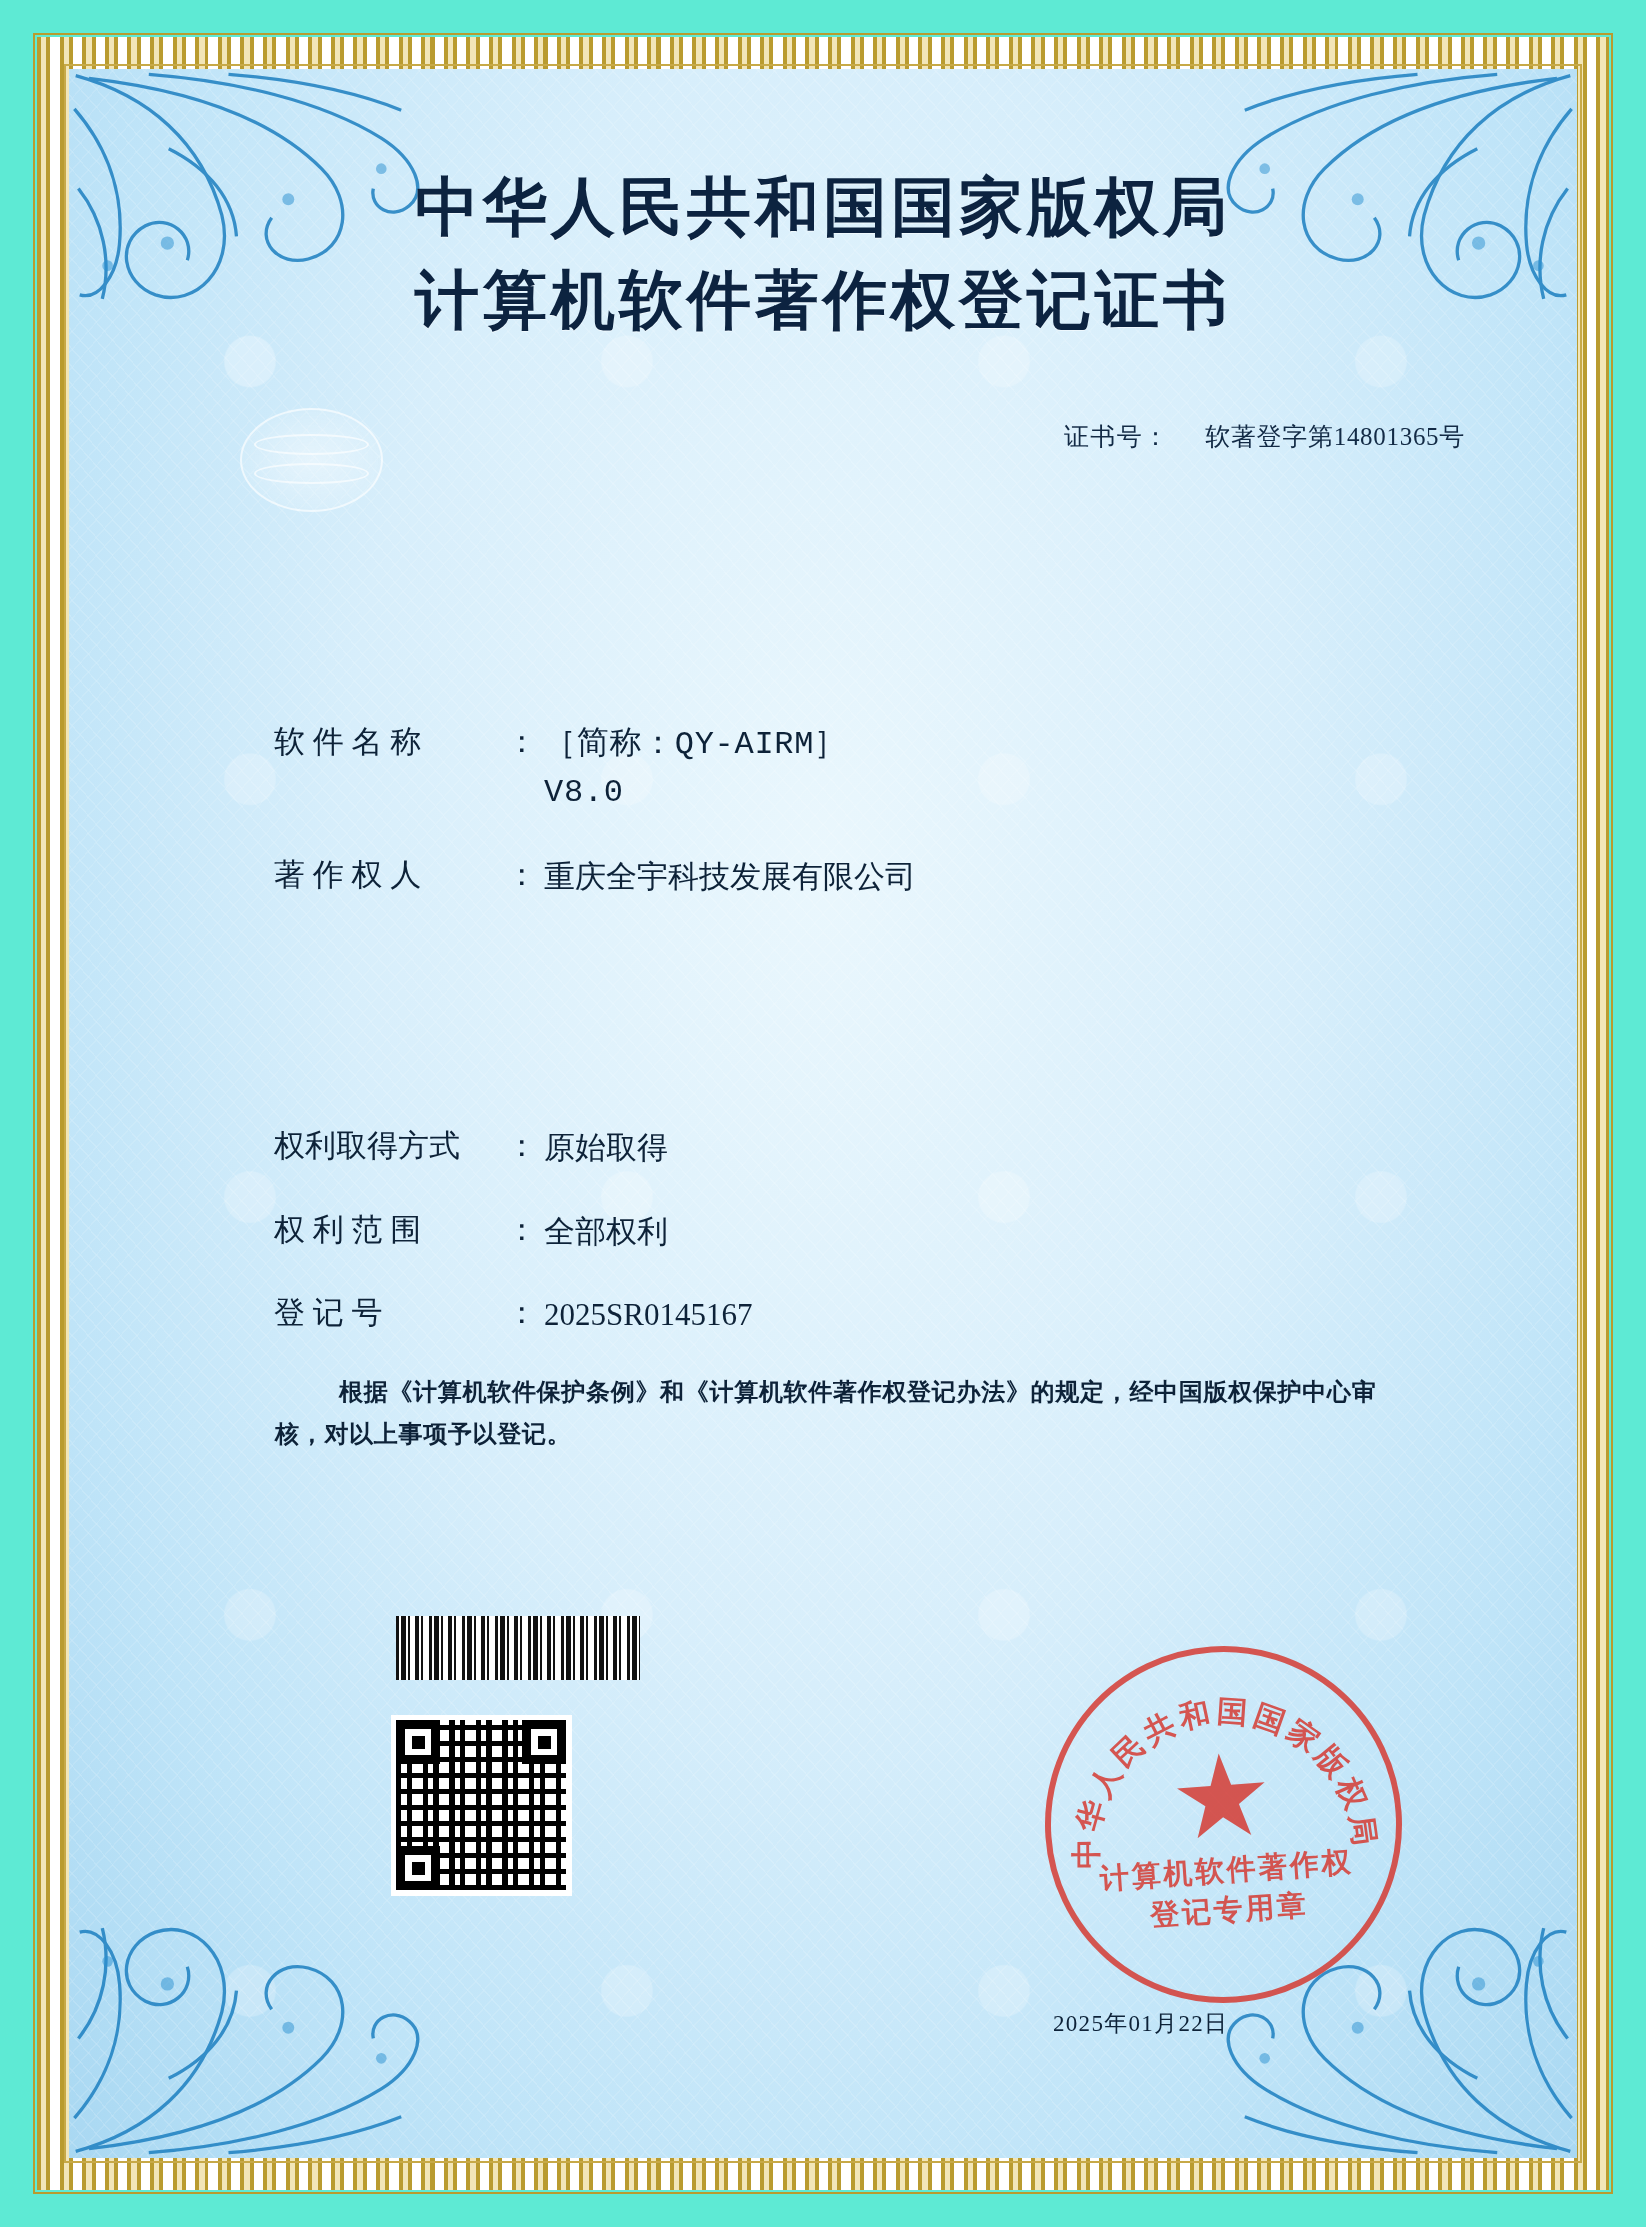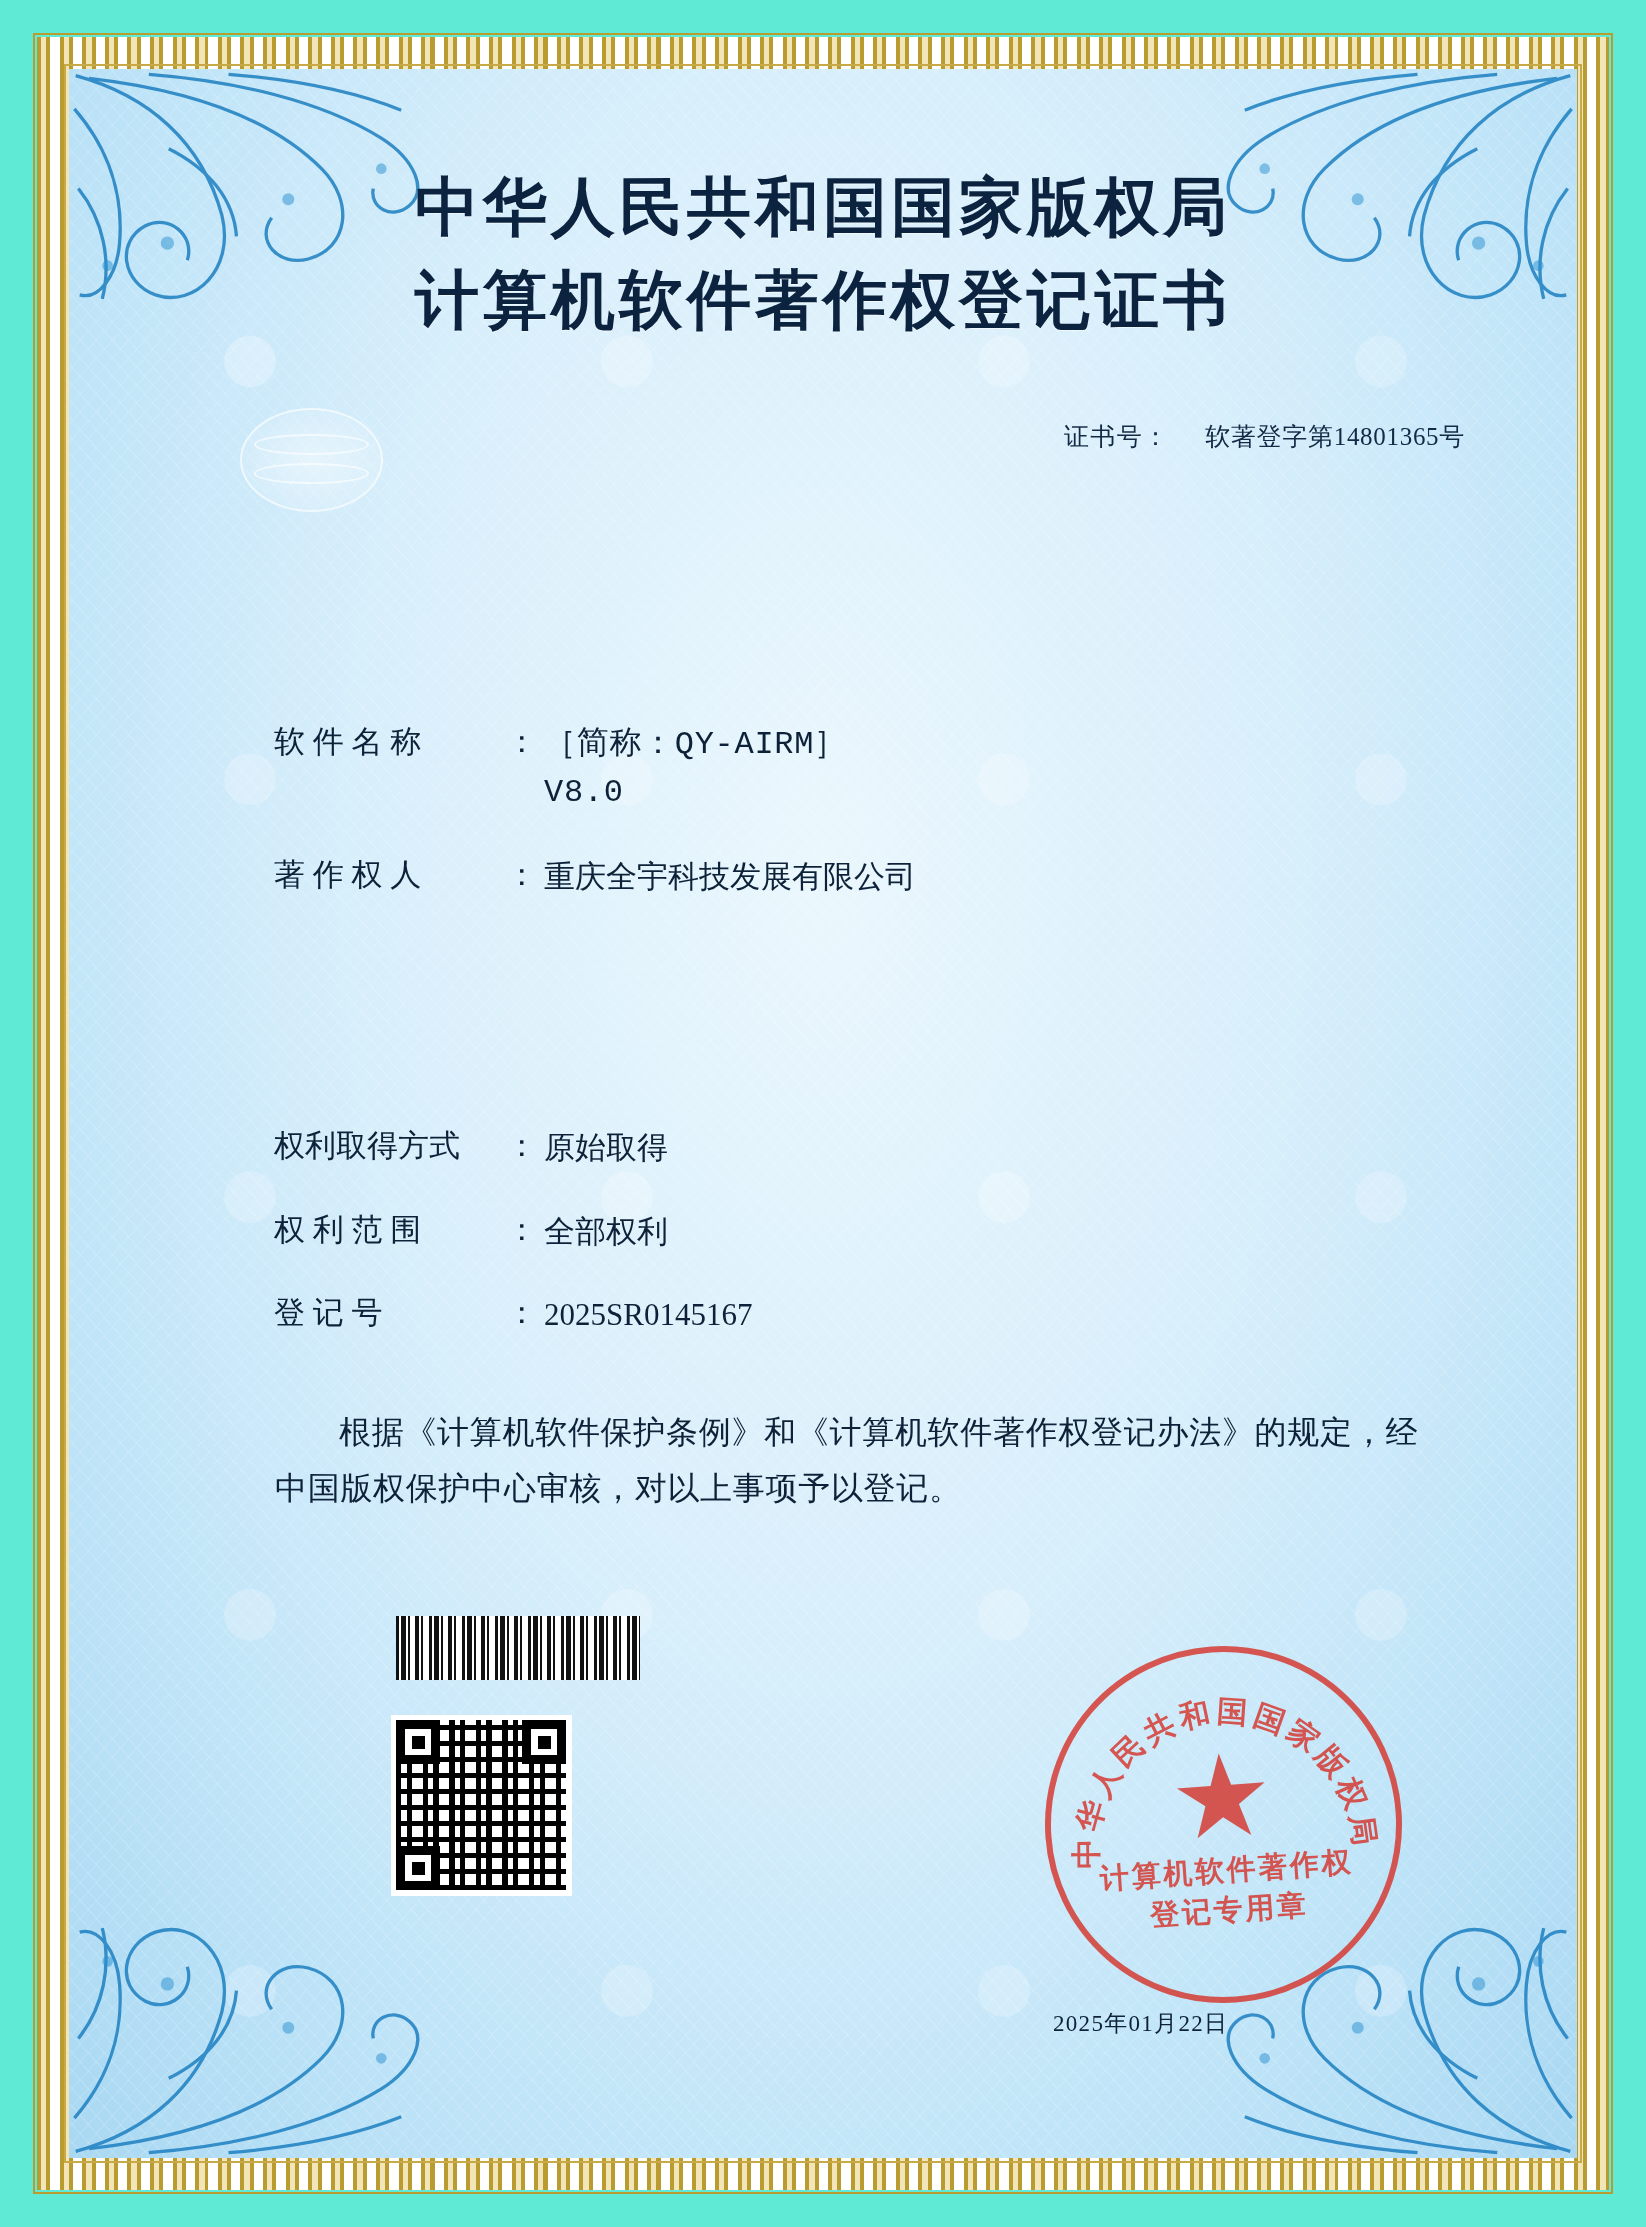--- a/index.html
+++ b/index.html
@@ -221,26 +221,27 @@
     position: absolute;
     left: 205px;
     top: 1056px;
     right: 120px;
   }
 
   .statement {
     position: absolute;
     left: 206px;
     right: 153px;
-    top: 1335px;
-    font-size: 32px;
+    top: 1302px;
+    font-size: 24px;
     line-height: 1.75;
     color: #0d2238;
     text-indent: 64px;
     letter-spacing: 0.7px;
+    font-weight: bold;
   }
 
   
   .barcode {
     position: absolute;
     left: 327px;
     top: 1547px;
     width: 244px;
     height: 64px;
     background-repeat: repeat-x;

